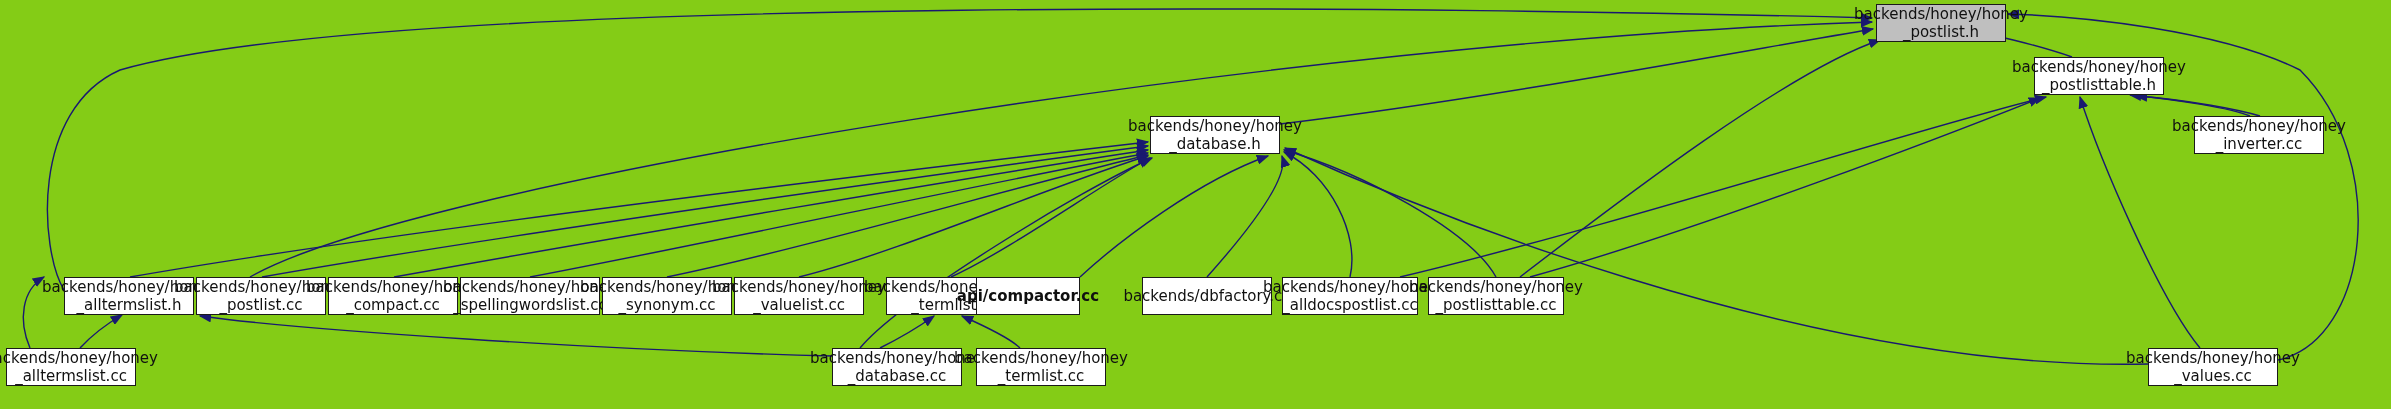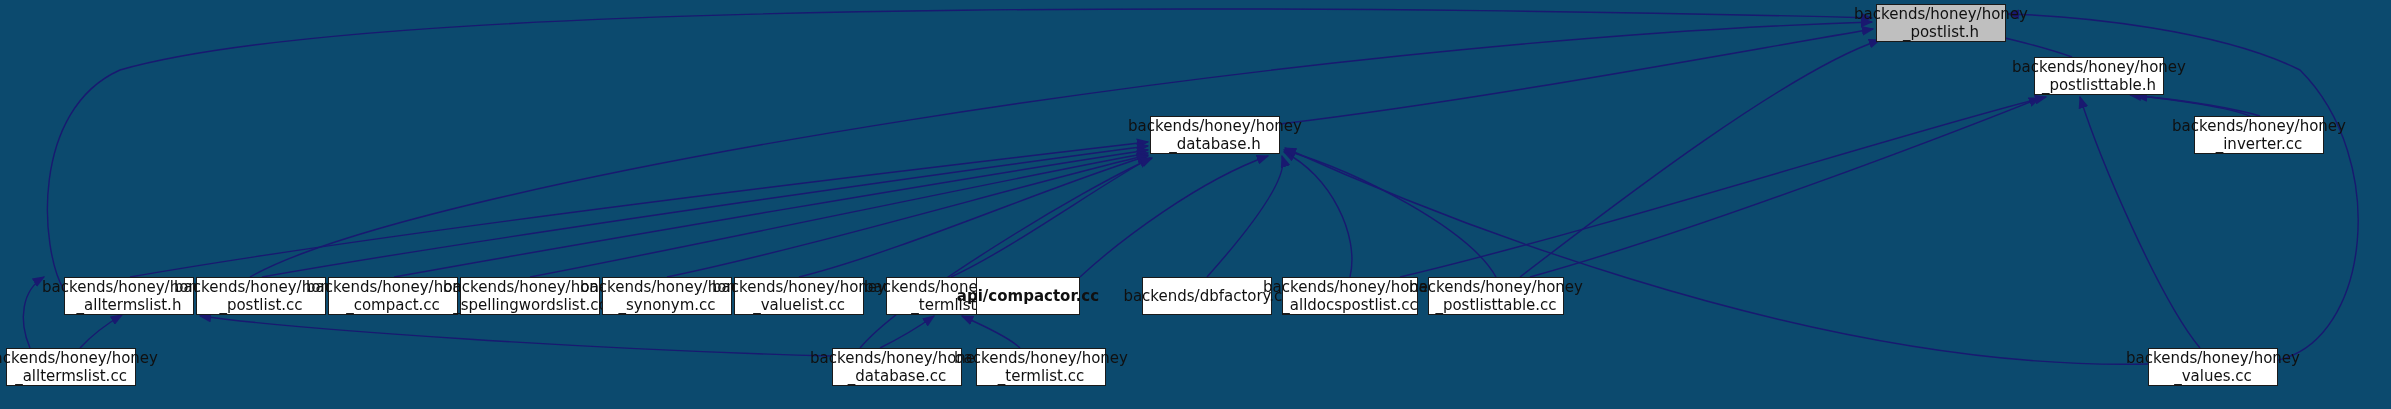--- a/index.html
+++ b/index.html
@@ -8,21 +8,21 @@
     background: #ffffff;
   }
   body {
     font-family: "DejaVu Sans", sans-serif;
   }
   #graph-root {
     position: relative;
     width: 2391px;
     height: 409px;
     overflow: hidden;
-    background: #0c4a6e;
+    background: #84cc16;
   }
   #edges-layer {
     position: absolute;
     left: 0;
     top: 0;
     width: 2391px;
     height: 409px;
   }
   .node {
     position: absolute;

